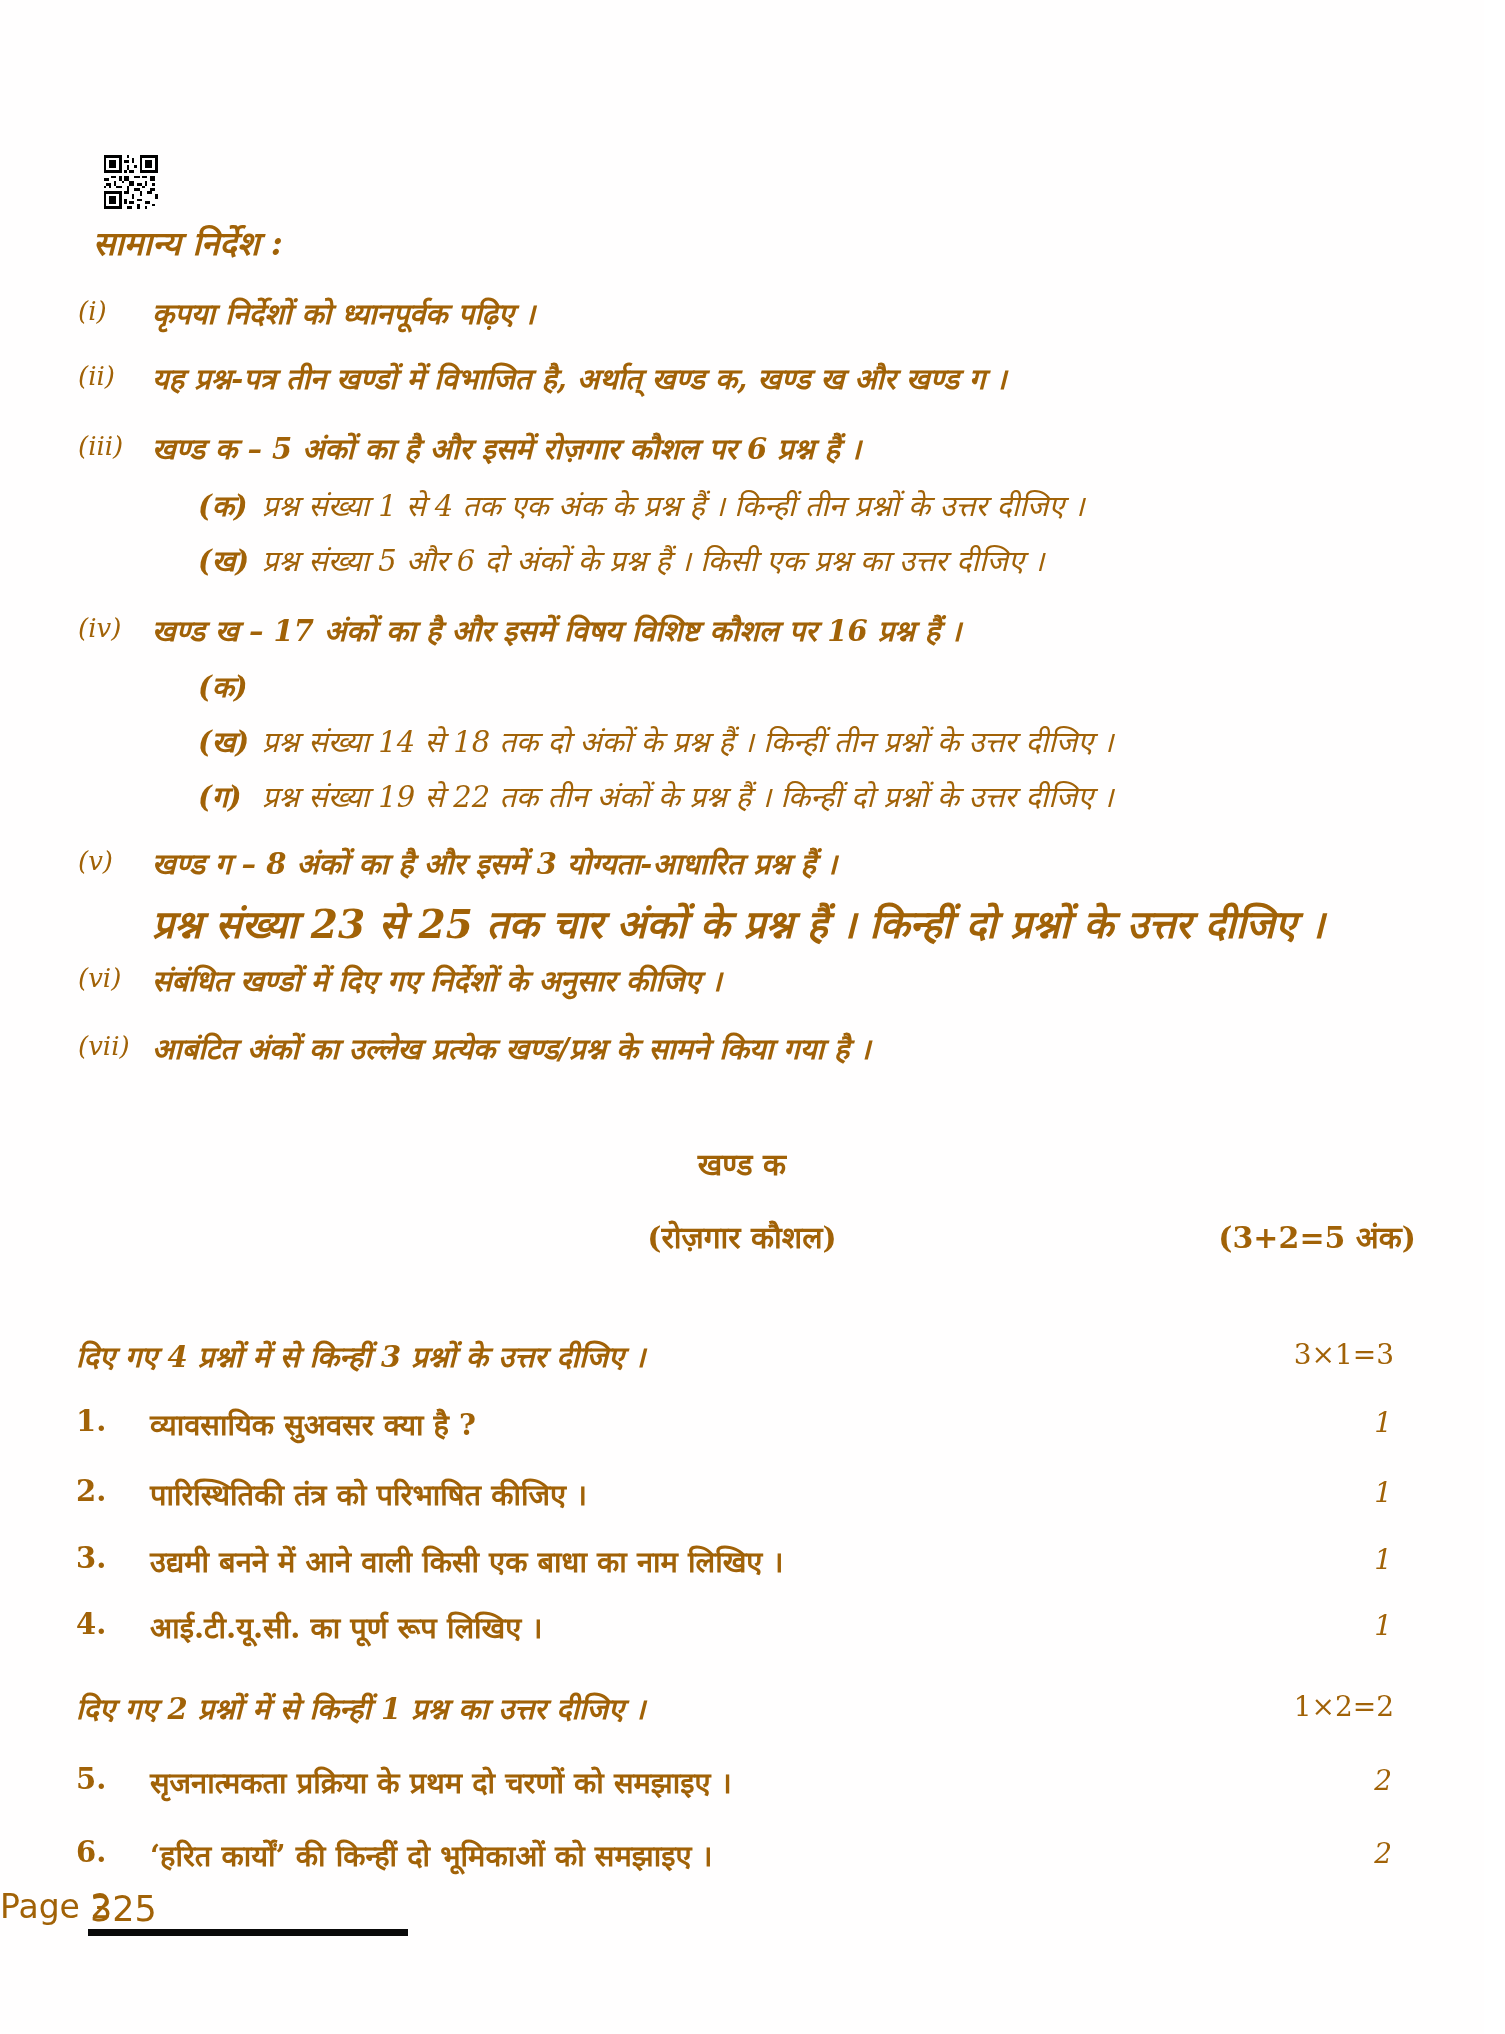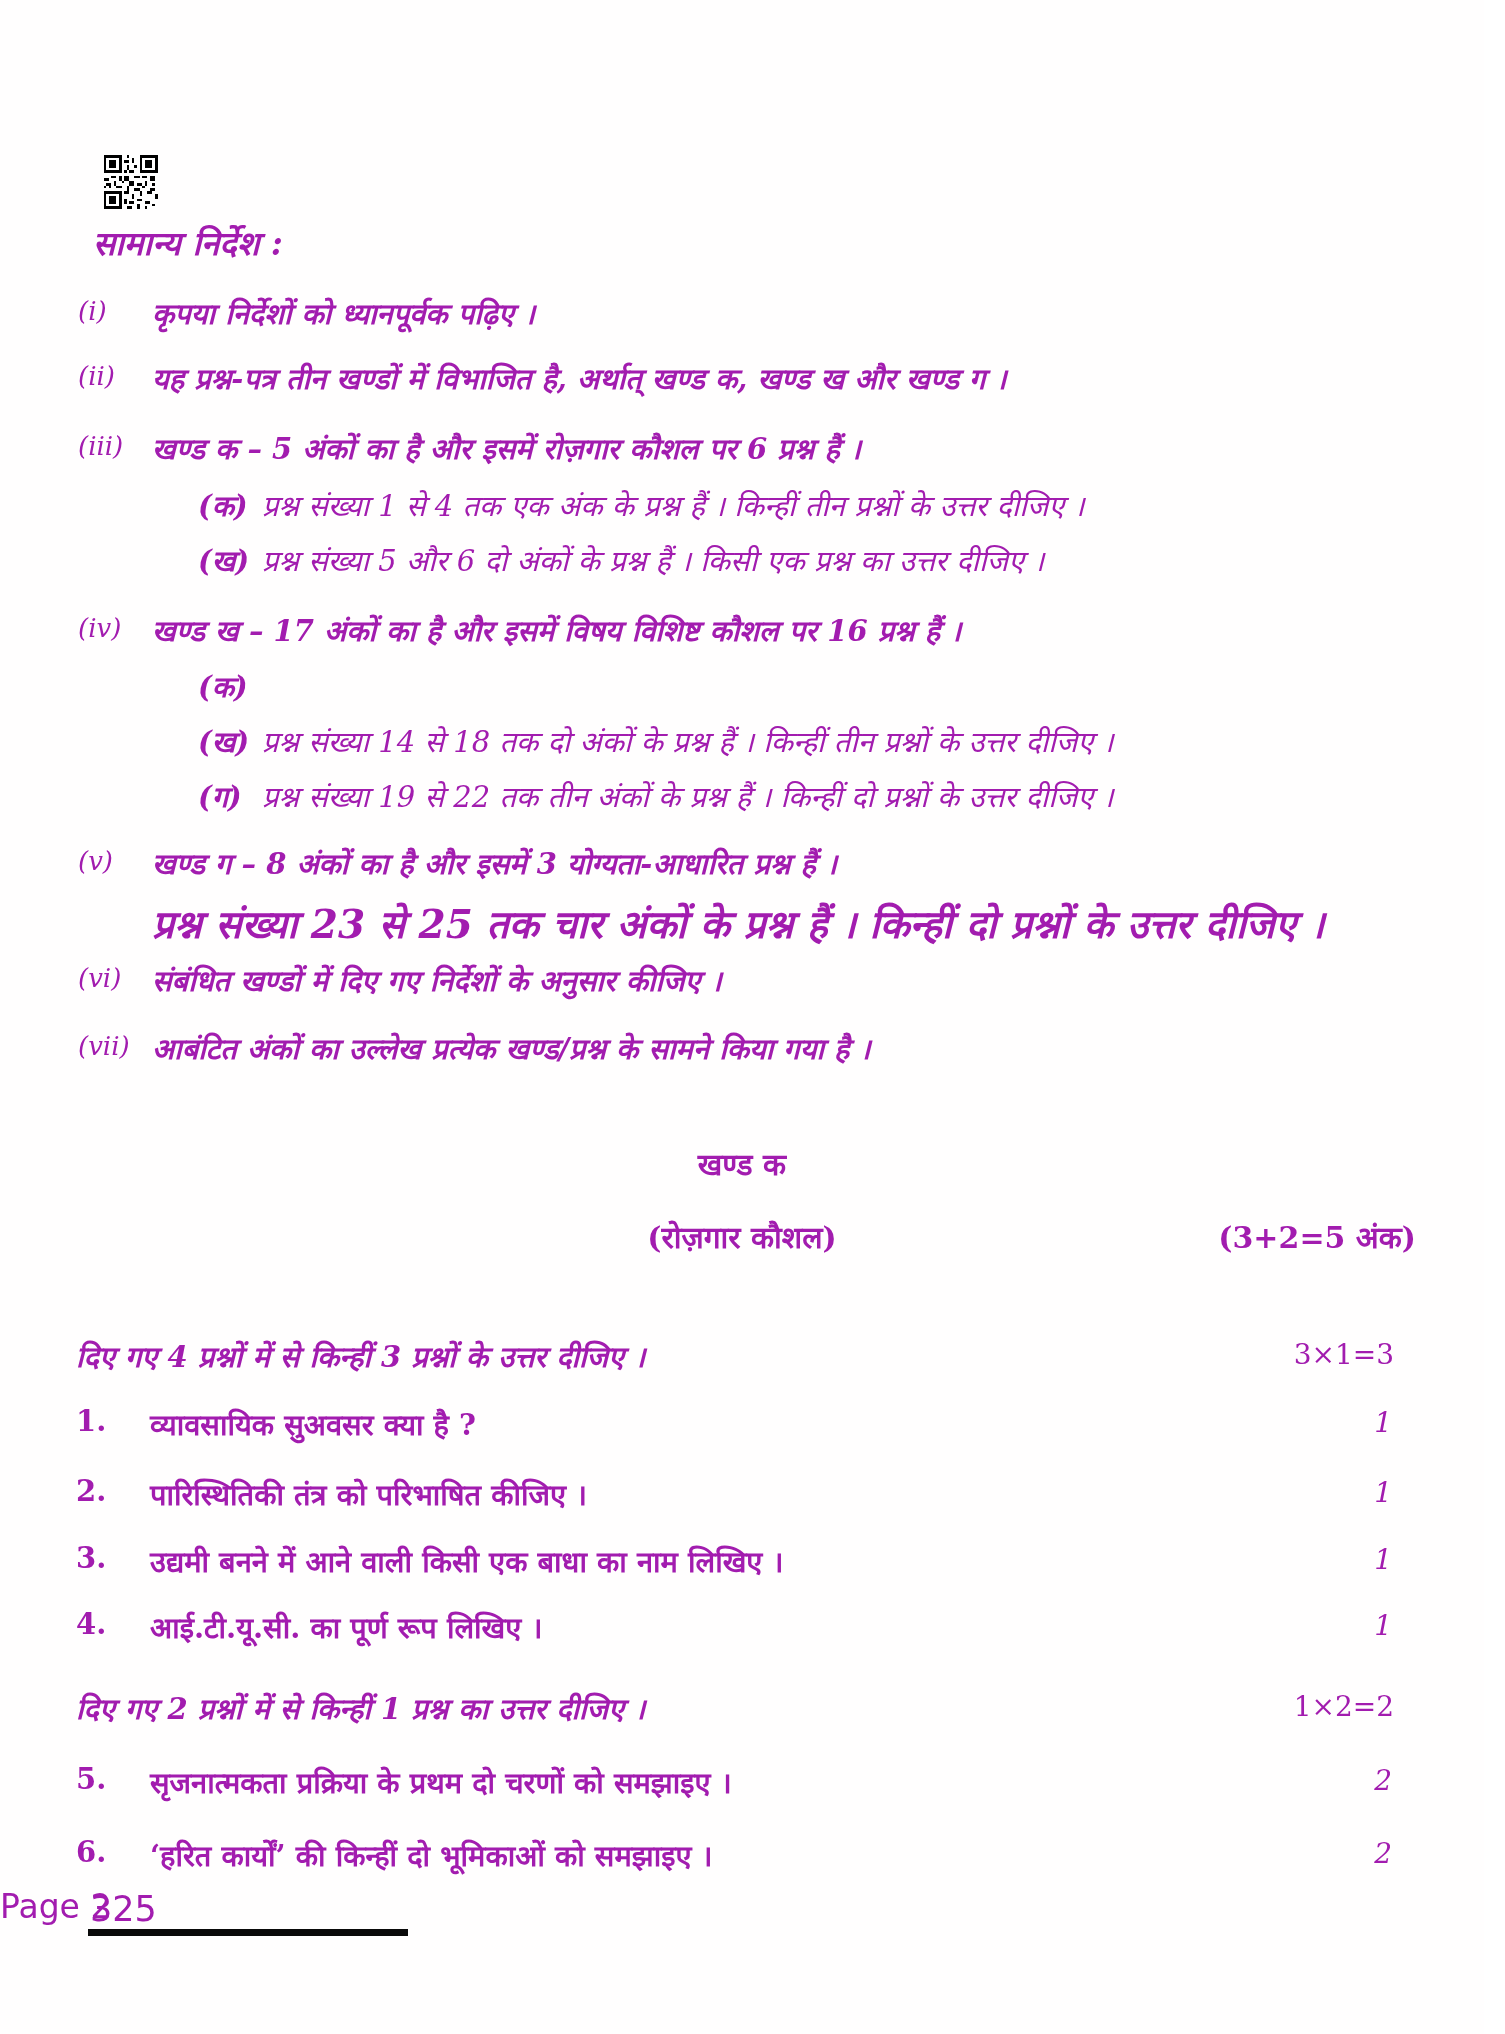--- a/index.html
+++ b/index.html
@@ -1,21 +1,21 @@
 <!DOCTYPE html>
 <html lang="hi"><head>
 <meta charset="utf-8">
 <style>
   html, body { margin:0; padding:0; background:#ffffff; }
   .page {
     position:relative;
     width:1484px; height:2034px;
     background:#fffefe;
     font-family:"DejaVu Serif", "Liberation Serif", serif;
-    color:#a21caf;
+    color:#a16207;
     overflow:hidden;
   }
   .abs { position:absolute; white-space:nowrap; }
 
   
   .qr { position:absolute; left:103px; top:155px; width:55px; height:54px; }
 
   
   .gi-heading {
     left:93px; top:220px;

